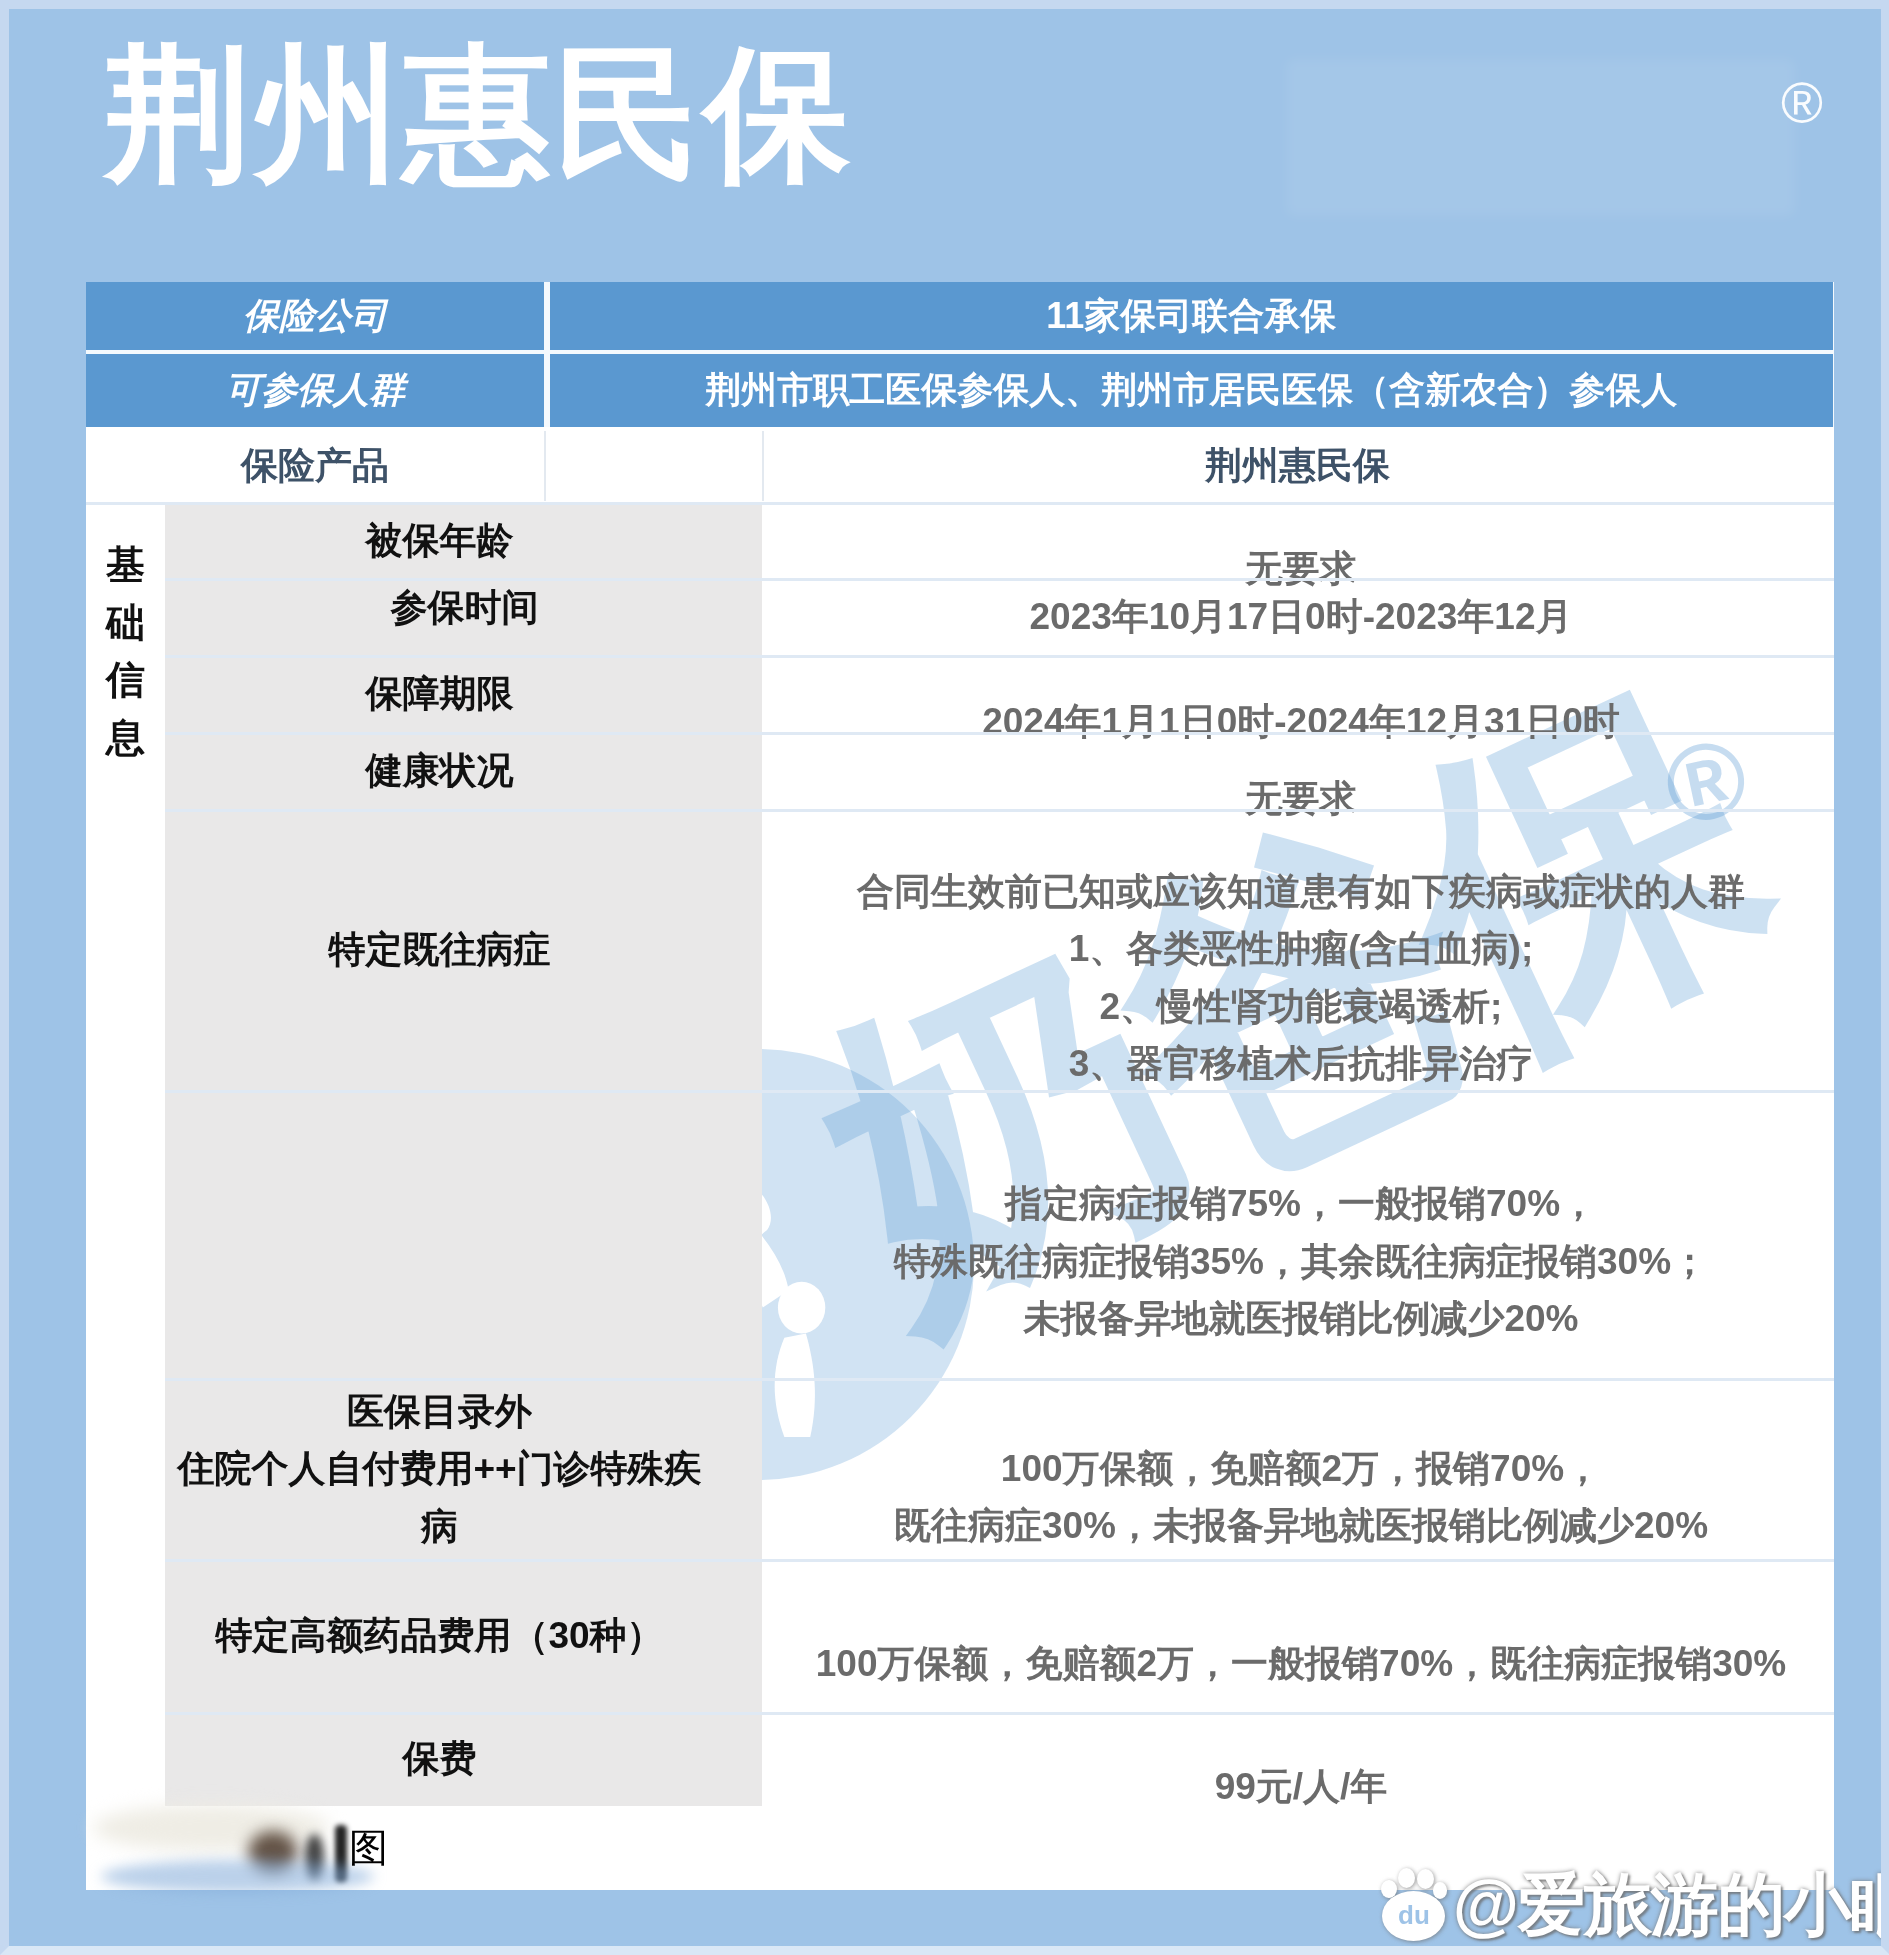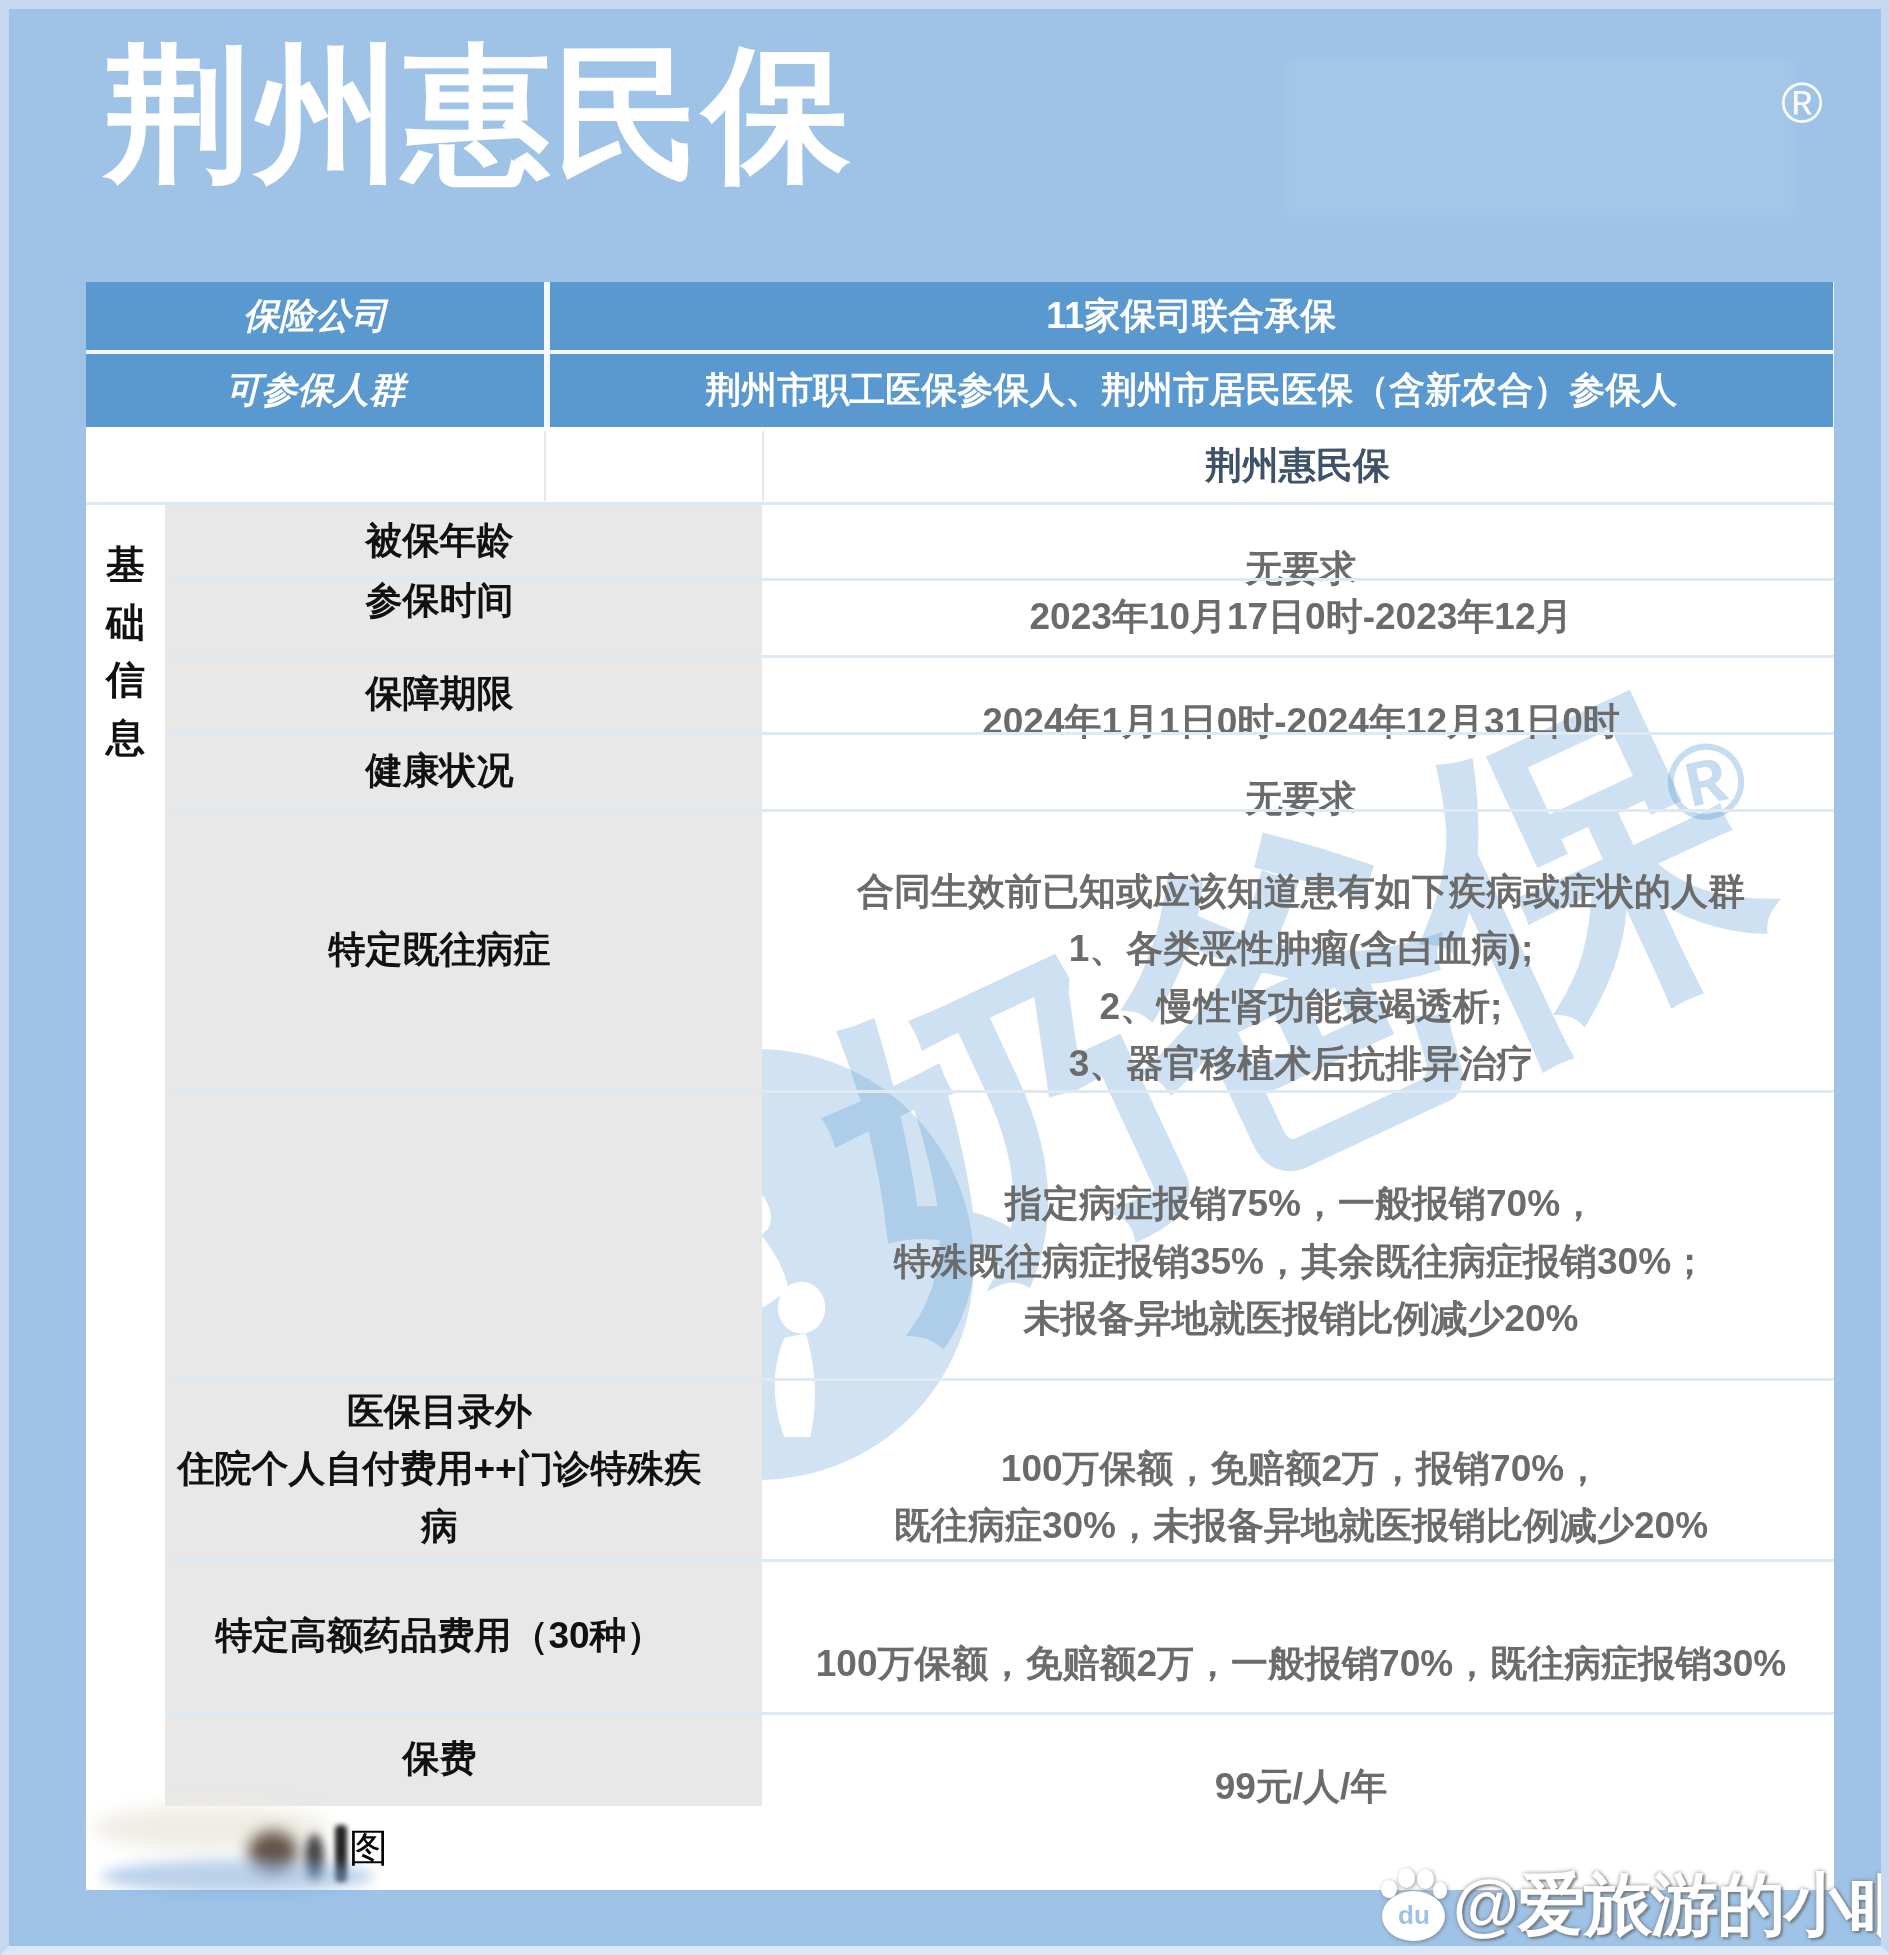--- a/index.html
+++ b/index.html
@@ -112,37 +112,38 @@
       <div class="hdr-cell hdr-value">11家保司联合承保</div>
     </div>
     <div class="hdr-row row2">
       <div class="hdr-cell hdr-label">可参保人群</div>
       <div class="hdr-gap"></div>
       <div class="hdr-cell hdr-value">荆州市职工医保参保人、荆州市居民医保（含新农合）参保人</div>
     </div>
   </div>
 
   <div class="prod-row">
+    <div class="prod-label">保险产品</div>
     <div class="vline" style="left:458px;"></div>
     <div class="vline" style="left:676px;"></div>
     <div class="prod-value">荆州惠民保</div>
   </div>
 
   <div class="side-strip">
     <span>基</span>
     <span>础</span>
     <span>信</span>
     <span>息</span>
   </div>
 
   <div class="grey-col">
     <div class="glabel" style="top:0;height:75px;">
       <div>被保年龄</div>
     </div>
-    <div class="glabel" style="top:59px;height:78px;">
+    <div class="glabel" style="top:66px;height:78px;margin-left:25px;">
       <div>参保时间</div>
     </div>
     <div class="glabel" style="top:152px;height:77px;">
       <div>保障期限</div>
     </div>
     <div class="glabel" style="top:229px;height:77px;">
       <div>健康状况</div>
     </div>
     <div class="glabel" style="top:306px;height:281px;">
       <div>特定既往病症</div>

